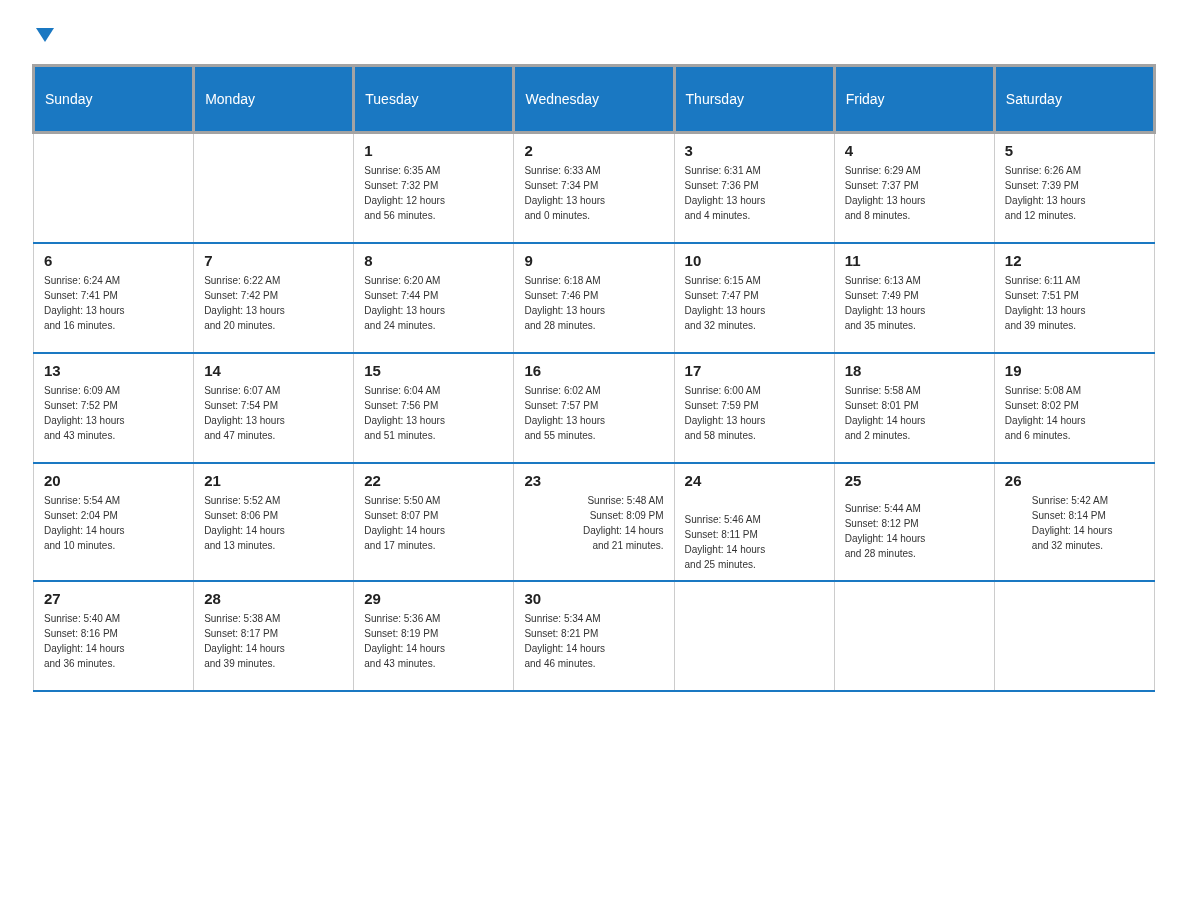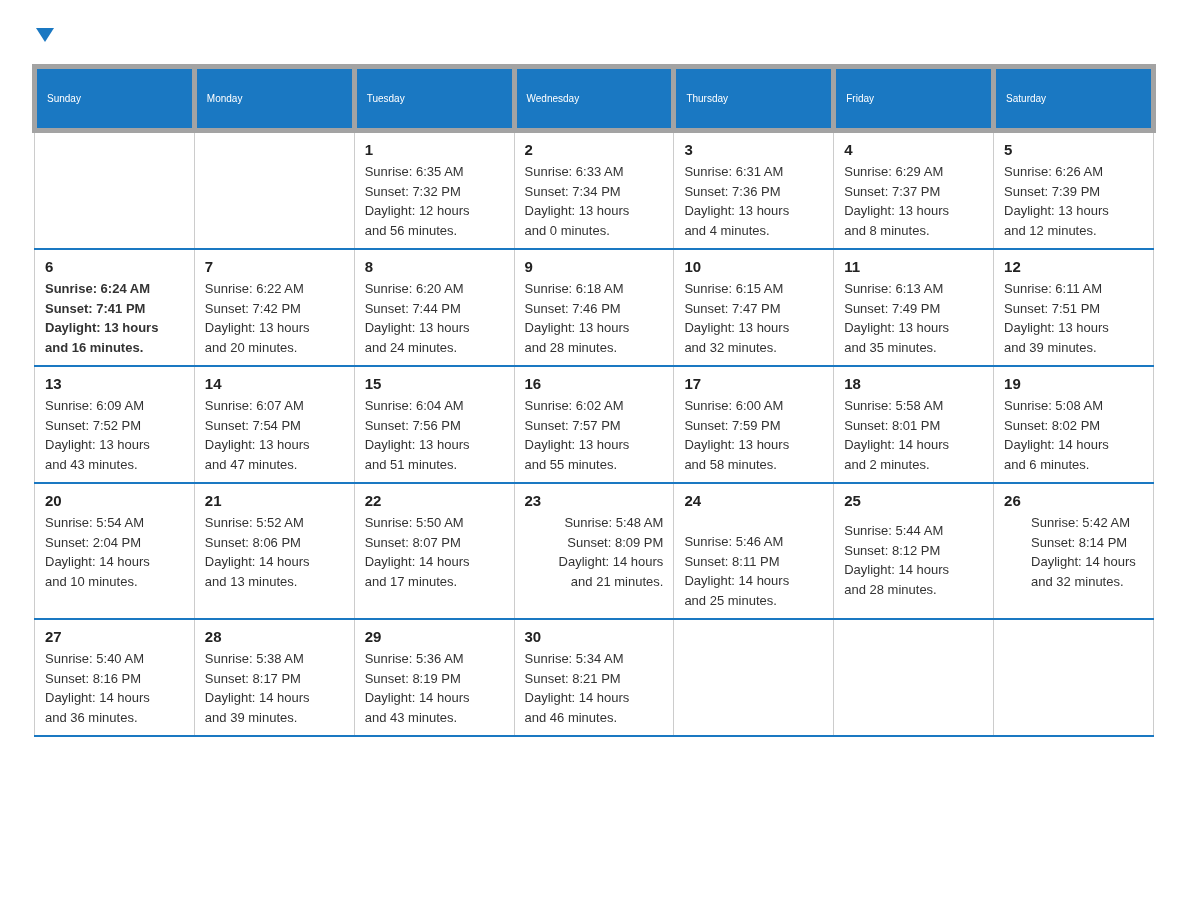--- a/index.html
+++ b/index.html
@@ -35,45 +35,45 @@
       margin-top: 4px;
     }
     table {
       width: 100%;
       border-collapse: collapse;
       table-layout: fixed;
     }
     thead tr th {
       background-color: #1a78c2;
       color: #fff;
-      font-size: 10px;
+      font-size: 14px;
       font-weight: normal;
       padding: 24px 10px;
       text-align: left;
-      border: 5px solid #a3a3a3;
+      border: 3px solid #a3a3a3;
     }
     tbody tr td {
       vertical-align: top;
       padding: 8px 10px;
       border: 1px solid #ccc;
       font-size: 13px;
       min-height: 90px;
       height: 110px;
     }
     tbody tr {
       border-bottom: 2px solid #1a78c2;
     }
     .day-number {
       font-size: 15px;
       font-weight: bold;
       color: #222;
       margin-bottom: 4px;
     }
     .day-info {
-      font-size: 13px;
+      font-size: 10px;
       color: #333;
       line-height: 1.5;
     }
     .empty-cell {
       background: #fff;
     }
   </style>
 </head>
 <body>
 
@@ -145,21 +145,21 @@
           <div class="day-number">5</div>
           <div class="day-info" style="white-space: pre-line;">Sunrise: 6:26 AM
 Sunset: 7:39 PM
 Daylight: 13 hours
 and 12 minutes.</div>
         </td>
       </tr>
       <tr>
         <td>
           <div class="day-number">6</div>
-          <div class="day-info" style="white-space: pre-line; font-weight: bold;">Sunrise: 6:24 AM
+          <div class="day-info" style="white-space: pre-line;">Sunrise: 6:24 AM
 Sunset: 7:41 PM
 Daylight: 13 hours
 and 16 minutes.</div>
         </td>
         <td>
           <div class="day-number">7</div>
           <div class="day-info" style="white-space: pre-line;">Sunrise: 6:22 AM
 Sunset: 7:42 PM
 Daylight: 13 hours
 and 20 minutes.</div>

